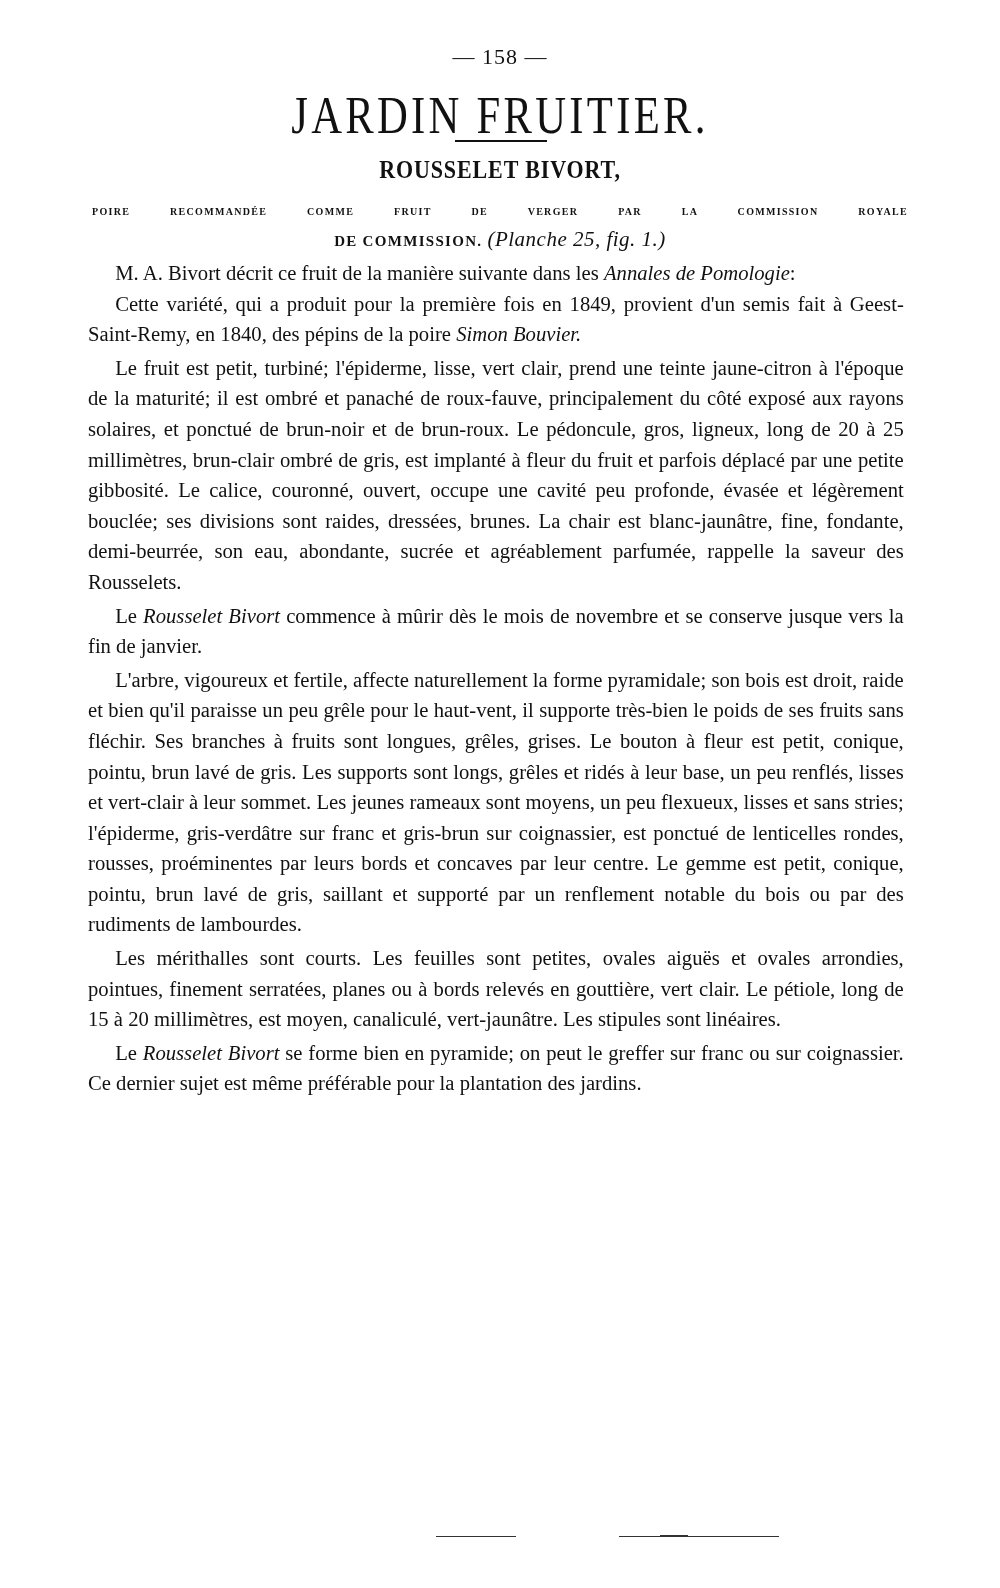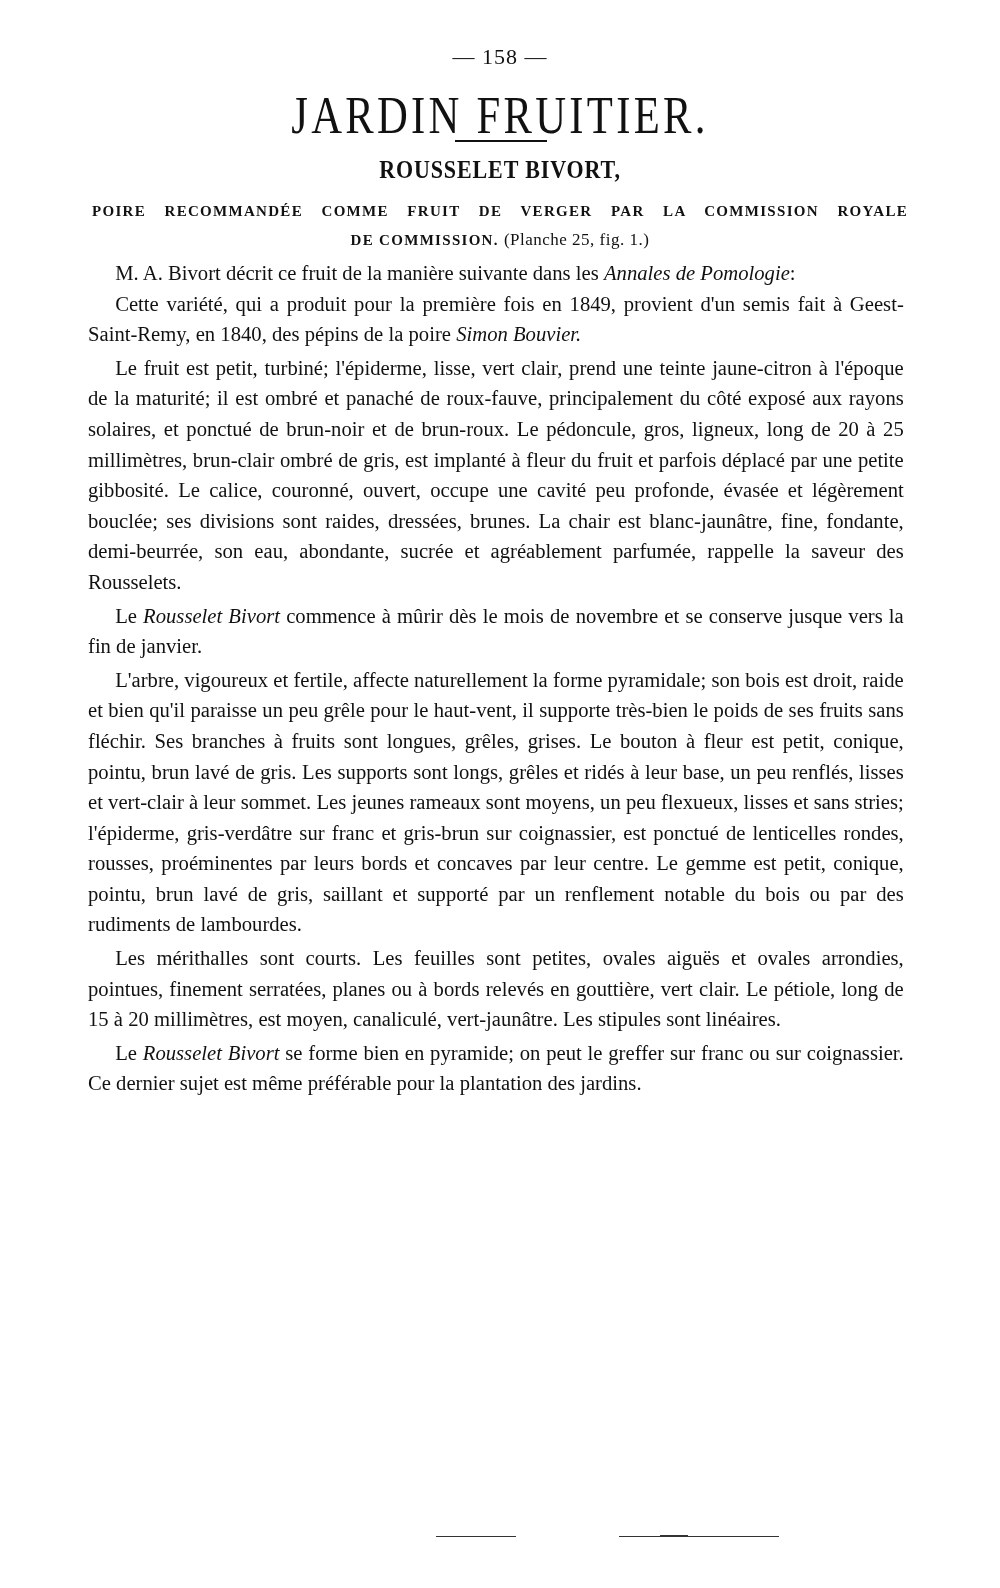--- a/index.html
+++ b/index.html
@@ -58,40 +58,41 @@
       letter-spacing: 1px;
       margin: 0;
       transform: scaleX(0.88);
       transform-origin: 50% 50%;
     }
     .subtitle {
       position: absolute;
       top: 198px;
       left: 92px;
       width: 816px;
-      font-size: 15px;
+      font-size: 10px;
       font-weight: bold;
       letter-spacing: 1.3px;
       line-height: 27px;
       text-align: justify;
       text-align-last: justify;
     }
     .subtitle-line2 {
       position: absolute;
       top: 226px;
       left: 0; width: 1000px;
       text-align: center;
       font-size: 15px;
       font-weight: bold;
       letter-spacing: 1.3px;
       line-height: 27px;
     }
     .subtitle-line2 .plate-ref {
       font-weight: normal;
-      font-size: 17px;
+      font-style: italic;
+      font-size: 21px;
       letter-spacing: 0.5px;
     }
     .body-text {
       position: absolute;
       top: 258px;
       left: 88px;
       width: 816px;
       font-size: 21.3px;
       line-height: 30.6px;
       text-align: justify;

